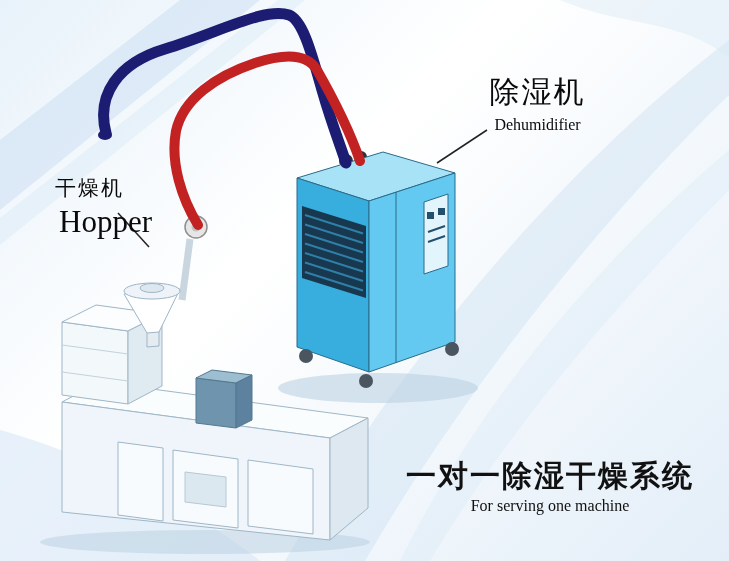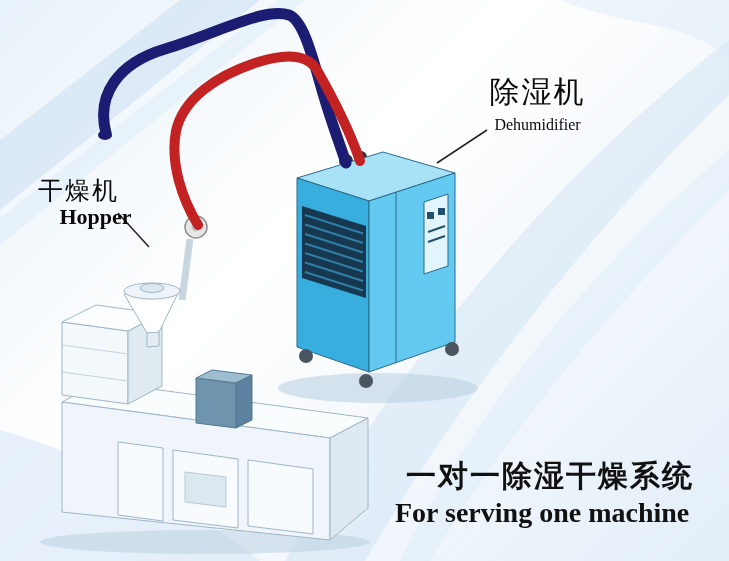--- a/index.html
+++ b/index.html
@@ -13,21 +13,21 @@
   .cn-label{font-weight:normal;color:#0a0a0a;letter-spacing:2px;}
   .en-label{font-family:"Liberation Serif",serif;color:#0a0a0a;}
   .title{
     color:var(--title-blue,#2176d9);
     font-weight:bold;font-size:44px;line-height:46px;text-align:center;letter-spacing:2px;
     text-shadow:
       -2px -2px 0 #fff, 2px -2px 0 #fff, -2px 2px 0 #fff, 2px 2px 0 #fff,
       0 -3px 0 #fff, 0 3px 0 #fff, -3px 0 0 #fff, 3px 0 0 #fff;
   }
   .caption-cn{font-weight:bold;color:#111;letter-spacing:2px;text-align:center;font-size:30px;}
-  .caption-en{font-family:"Liberation Serif",serif;color:#111;text-align:left;font-size:28px;font-weight:bold;}
+  .caption-en{font-family:"Liberation Serif",serif;color:#111;text-align:center;font-size:16px;}
 </style>
 </head>
 <body>
 
 <div class="stage">
 
   <svg class="scene" width="729" height="561" viewBox="0 0 729 561" aria-hidden="true">
 
     <g>
       <path d="M0,210 L260,0 L180,0 L0,140 Z" fill="#ccdff2" opacity="0.55"></path>
@@ -119,20 +119,20 @@
 
     <g>
       <path d="M487,130 L437,163" stroke="#222" stroke-width="1.5" fill="none"></path>
       <path d="M118,213 L149,247" stroke="#222" stroke-width="1.5" fill="none"></path>
     </g>
   </svg>
 
   <div class="abs cn-label" style="left:450px;top:72px;width:175px;text-align:center;font-size:30px;">除湿机</div>
   <div class="abs en-label" style="left:450px;top:116px;width:175px;text-align:center;font-size:16px;">Dehumidifier</div>
 
-  <div class="abs cn-label" style="left:38px;top:174px;width:115px;font-size:25px;">干燥机</div>
-  <div class="abs en-label" style="left:38px;top:204px;width:115px;text-align:center;font-size:22px;font-weight:bold;">Hopper</div>
+  <div class="abs cn-label" style="left:32px;top:174px;width:115px;text-align:center;font-size:21px;">干燥机</div>
+  <div class="abs en-label" style="left:48px;top:204px;width:115px;text-align:center;font-size:31px;">Hopper</div>
 
 
   <div class="abs caption-cn" style="left:395px;top:456px;width:310px;">一对一除湿干燥系统</div>
   <div class="abs caption-en" style="left:395px;top:497px;width:310px;">For serving one machine</div>
 
 </div>
 
 </body></html>

